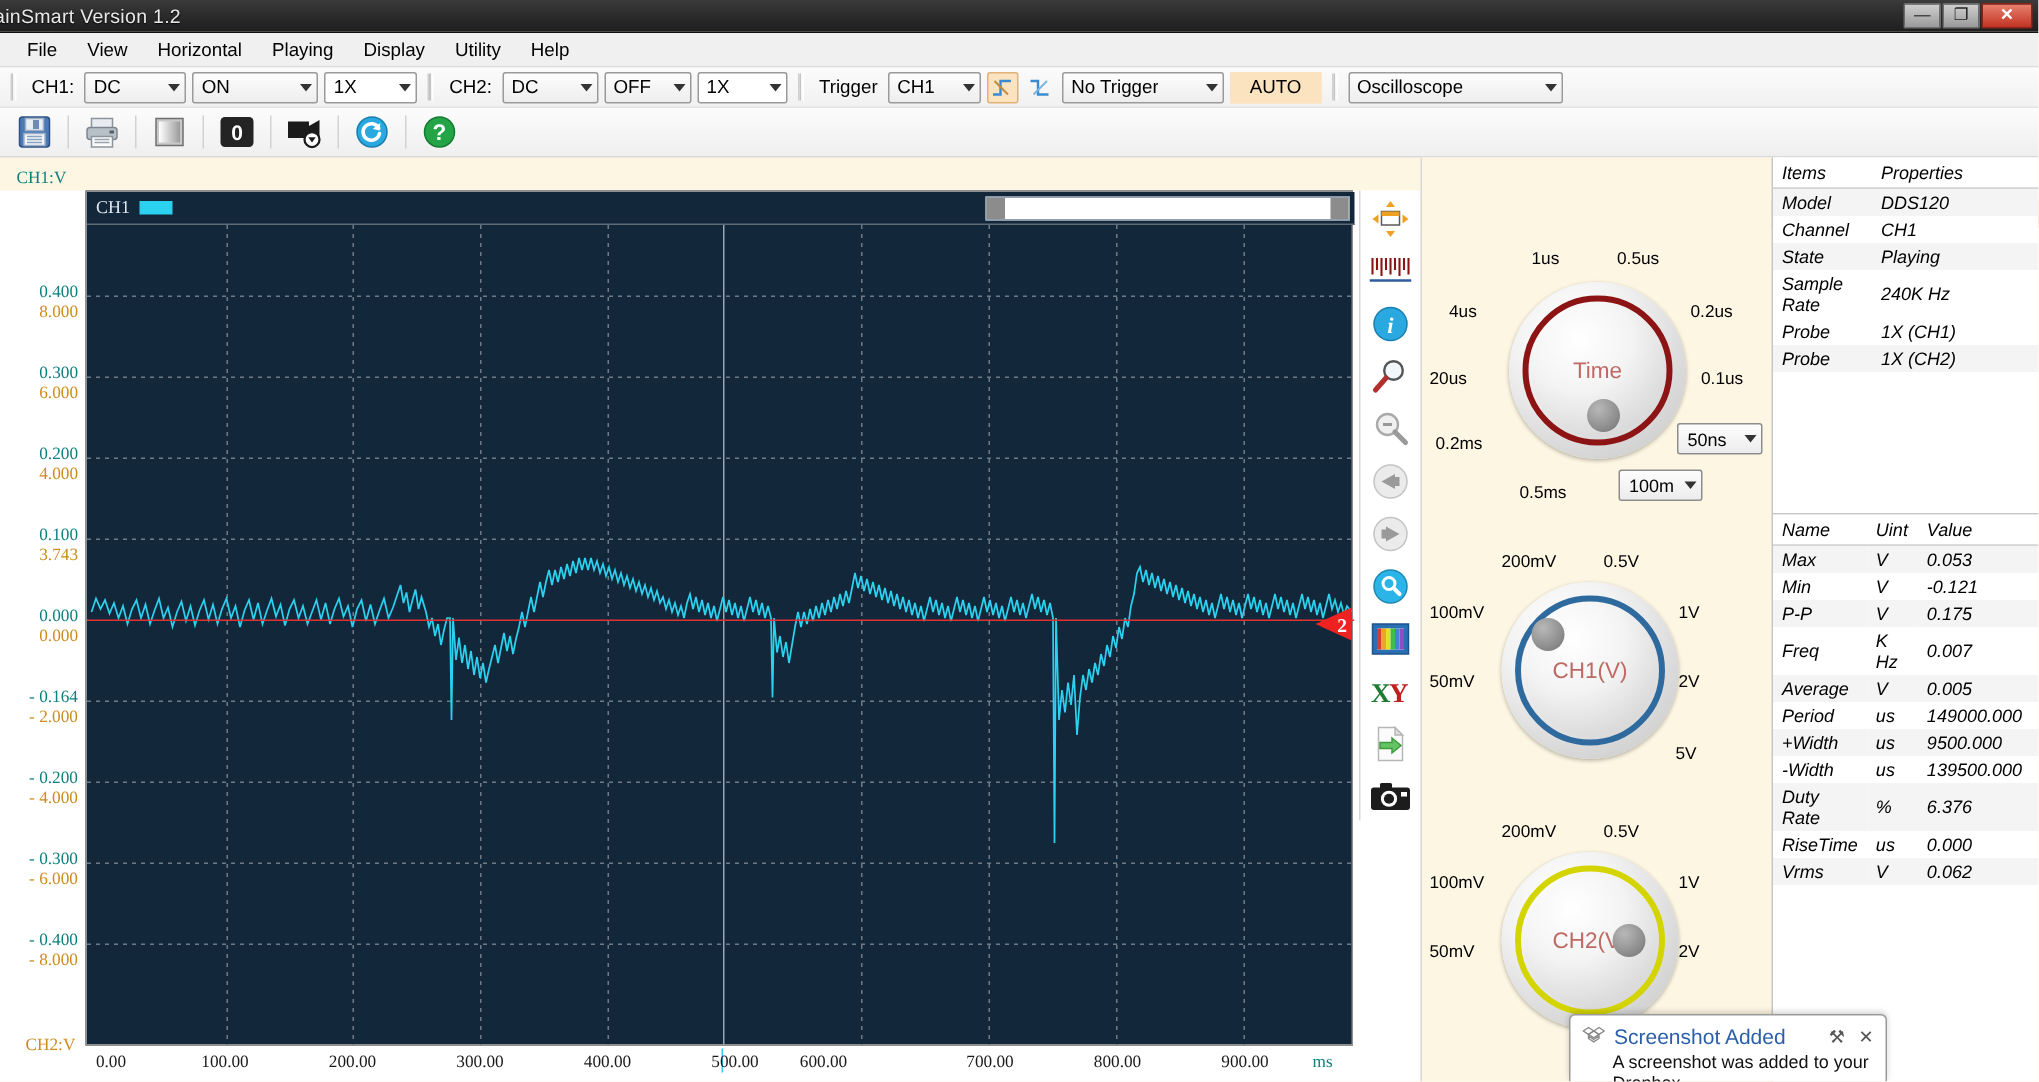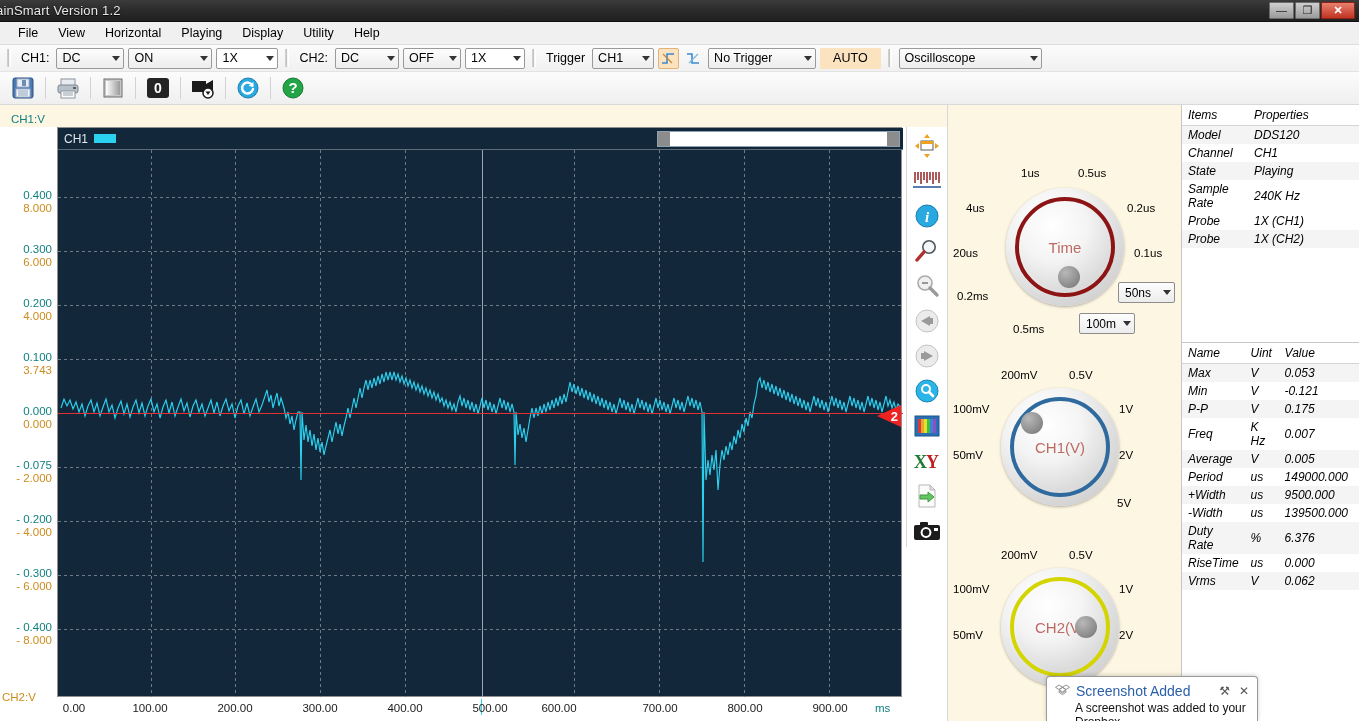--- a/index.html
+++ b/index.html
@@ -103,20 +103,21 @@
     background:#fff; border:1px solid #b9b9b9; border-bottom:none;
     border-top-left-radius:2px; border-top-right-radius:2px;
     display:flex; align-items:center; justify-content:center;
     font-size:12.5px; color:#000;
   }
 
   
   .graphwrap{
     position:absolute; left:0; top:127px; width:947px; height:594px;
     background:#fff;
+    font-family:Liberation Serif, serif;
   }
   .plot{
     position:absolute; left:57px; top:0px; width:845px; height:570px;
     background:#13273a;
     border:1px solid #8f8f8f;
   }
   .plot-header{
     position:absolute; left:0; top:0; width:845px; height:22px;
     background:#13273a; border-bottom:1px solid #5d6b78;
     display:flex; align-items:center; padding-left:6px; gap:6px;
@@ -143,21 +144,21 @@
     border-top:11px solid transparent; border-bottom:11px solid transparent;
     border-right:24px solid #ef2222;
   }
   .trignum{ position:absolute; color:#fff; font-size:13px; font-weight:bold; }
 
   .yaxis{ position:absolute; left:0; top:0; width:57px; height:570px; }
   .ytick{ position:absolute; right:5px; text-align:right; line-height:13px; }
   .ytick .t1{ color:#0f7f7f; font-size:11.5px; }
   .ytick .t2{ color:#cc8c1e; font-size:11.5px; }
   .ylabel-ch1{ position:absolute; left:11px; top:-14px; color:#0f7f7f; font-size:11.5px; }
-  .ylabel-ch2{ position:absolute; left:2px; top:564px; color:#cc8c1e; font-size:11.5px; }
+  .ylabel-ch2{ position:absolute; left:17px; top:564px; color:#cc8c1e; font-size:11.5px; }
   .xaxis{ position:absolute; left:57px; top:572px; width:845px; height:22px; }
   .xtick{ position:absolute; color:#1b1b1b; font-size:11.5px; text-align:center; }
   .xunit{ position:absolute; color:#0f7f7f; font-size:11.5px; }
   .xcursor{ position:absolute; top:0; width:1px; height:16px; background:#2ad2f0; }
 
   
   .vtools{
     position:absolute; left:906px; top:127px; width:41px; height:420px;
     background:#fff; border-left:1px solid #d7d7d7;
     display:flex; flex-direction:column; align-items:center; padding-top:3px; gap:2px;
@@ -393,21 +394,21 @@
       </div>
     <div class="ytick" style="top:224px">
         <div class="t1">0.100</div>
         <div class="t2">3.743</div>
       </div>
     <div class="ytick" style="top:278px">
         <div class="t1">0.000</div>
         <div class="t2">0.000</div>
       </div>
     <div class="ytick" style="top:332px">
-        <div class="t1">- 0.075</div>
+        <div class="t1">- 0.164</div>
         <div class="t2">- 2.000</div>
       </div>
     <div class="ytick" style="top:386px">
         <div class="t1">- 0.200</div>
         <div class="t2">- 4.000</div>
       </div>
     <div class="ytick" style="top:440px">
         <div class="t1">- 0.300</div>
         <div class="t2">- 6.000</div>
       </div>
@@ -506,21 +507,21 @@
   </div>
 
   <div class="xaxis">
     <div class="xcursor" style="left:424px"></div>
     <div class="xtick" style="left:-13px; top:3px; width:60px">0.00</div>
     <div class="xtick" style="left:63px; top:3px; width:60px">100.00</div>
     <div class="xtick" style="left:148px; top:3px; width:60px">200.00</div>
     <div class="xtick" style="left:233px; top:3px; width:60px">300.00</div>
     <div class="xtick" style="left:318px; top:3px; width:60px">400.00</div>
     <div class="xtick" style="left:403px; top:3px; width:60px">500.00</div>
-    <div class="xtick" style="left:472px; top:3px; width:60px">600.00</div>
+    <div class="xtick" style="left:462px; top:3px; width:60px">600.00</div>
     <div class="xtick" style="left:573px; top:3px; width:60px">700.00</div>
     <div class="xtick" style="left:658px; top:3px; width:60px">800.00</div>
     <div class="xtick" style="left:743px; top:3px; width:60px">900.00</div>
     <div class="xunit" style="left:818px; top:3px">ms</div>
   </div>
 </div>
 
 <div class="vtools">
   <div class="vbtn">
     <svg width="26" height="26" viewBox="0 0 26 26">

